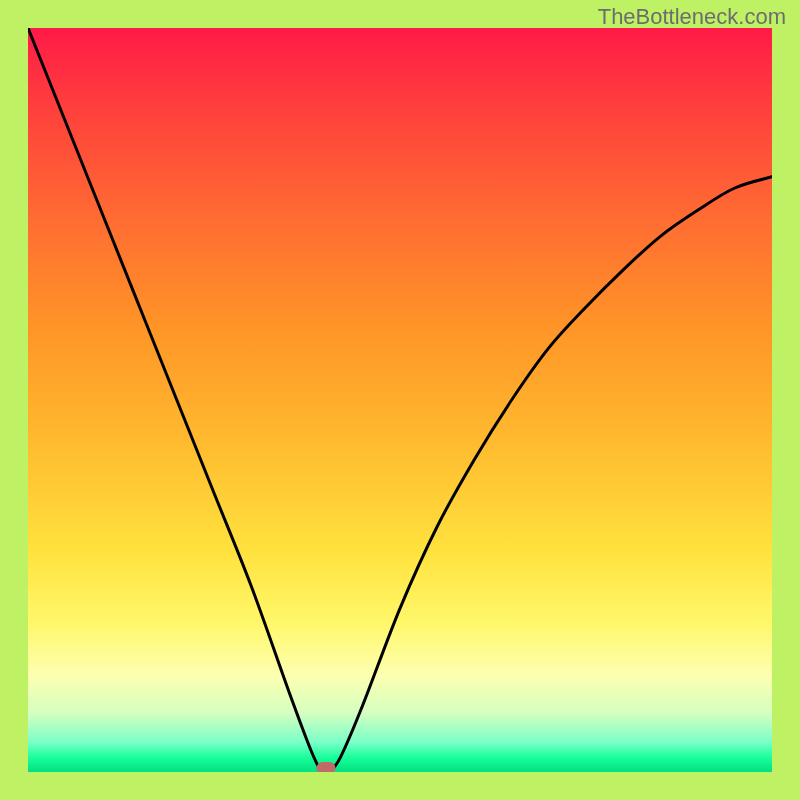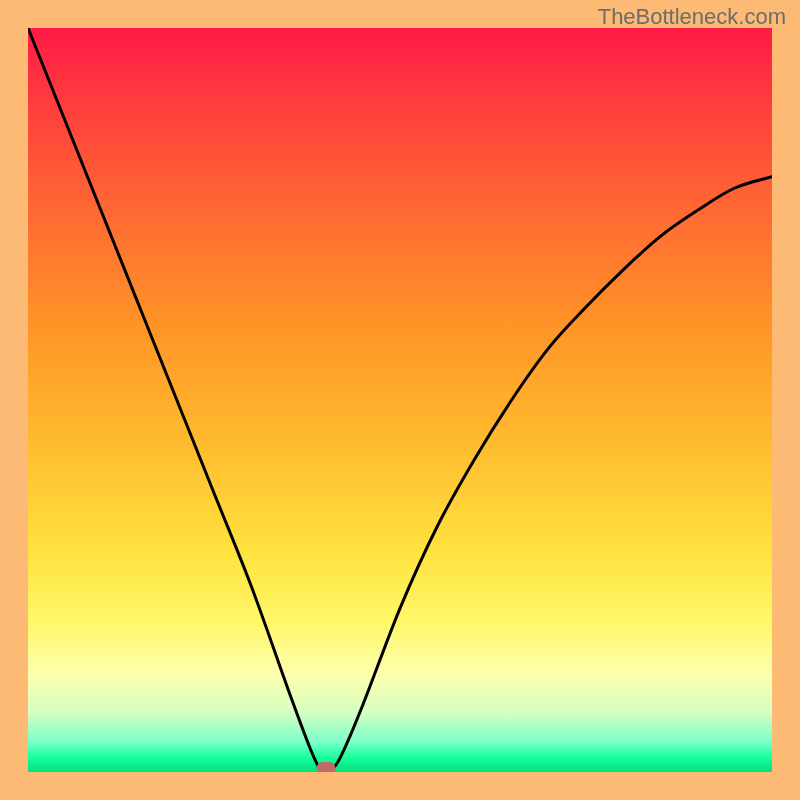--- a/index.html
+++ b/index.html
@@ -9,21 +9,21 @@
     height: 800px;
     background: #000;
     overflow: hidden;
   }
   .frame {
     position: absolute;
     left: 0;
     top: 0;
     width: 800px;
     height: 800px;
-    background: #fdba74;
+    background: #bef264;
   }
   .plot-area {
     position: absolute;
     left: 28px;
     top: 28px;
     width: 744px;
     height: 744px;
     overflow: hidden;
   }
   .gradient-bg {

